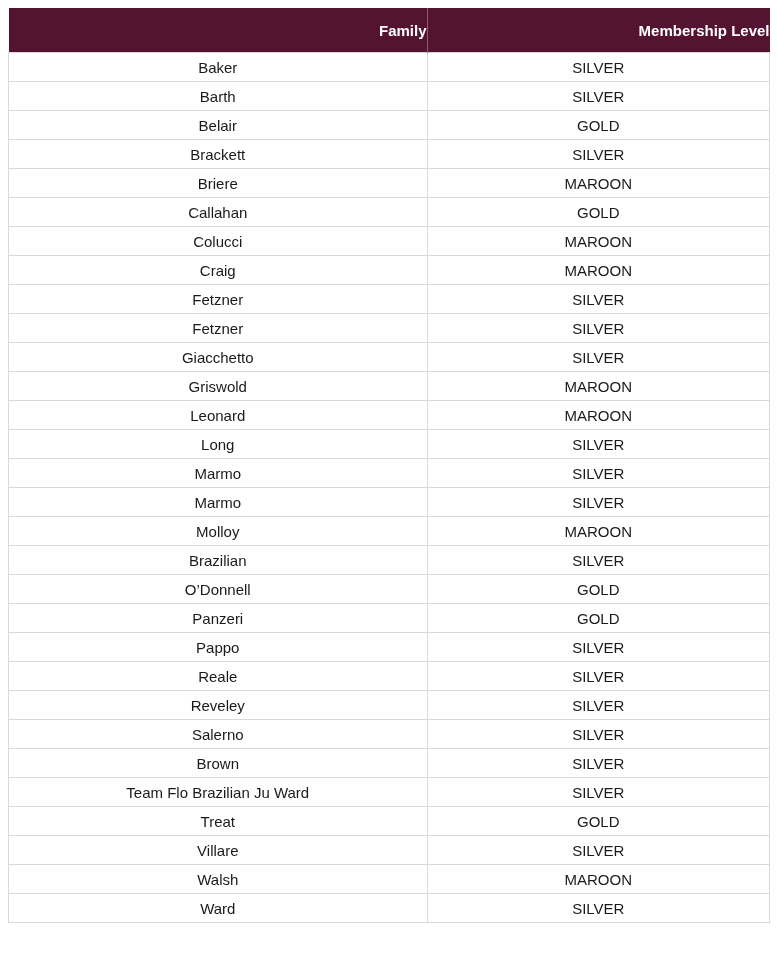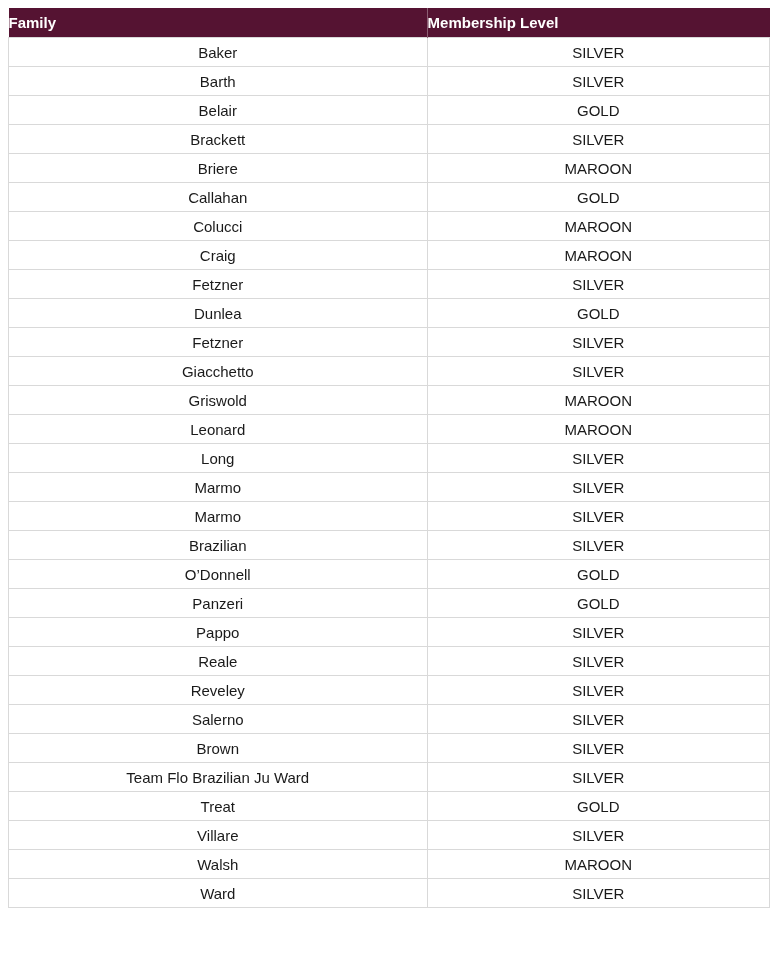--- a/index.html
+++ b/index.html
@@ -26,22 +26,22 @@
     border-collapse: collapse;
     table-layout: fixed;
   }
   col.family-col  { width: 55%; }
   col.level-col   { width: 45%; }
   table.membership th {
     background: var(--header-bg);
     color: var(--header-text);
     font-size: 15px;
     font-weight: bold;
-    height: 29px;
-    text-align: left;
+    height: 44px;
+    text-align: right;
     vertical-align: middle;
     padding: 0;
     border: none;
   }
   table.membership th + th {
     border-left: 1px solid var(--header-divider);
     margin-left: 27px;
   }
   table.membership td {
     border: 1px solid var(--border);
@@ -101,24 +101,20 @@
         </tr>
         <tr>
           <td>Craig</td>
           <td>MAROON</td>
         </tr>
         <tr>
           <td>Fetzner</td>
           <td>SILVER</td>
         </tr>
         <tr>
-          <td>Dunlea</td>
-          <td>GOLD</td>
-        </tr>
-        <tr>
           <td>Fetzner</td>
           <td>SILVER</td>
         </tr>
         <tr>
           <td>Giacchetto</td>
           <td>SILVER</td>
         </tr>
         <tr>
           <td>Griswold</td>
           <td>MAROON</td>
@@ -131,20 +127,24 @@
           <td>Long</td>
           <td>SILVER</td>
         </tr>
         <tr>
           <td>Marmo</td>
           <td>SILVER</td>
         </tr>
         <tr>
           <td>Marmo</td>
           <td>SILVER</td>
+        </tr>
+        <tr>
+          <td>Molloy</td>
+          <td>MAROON</td>
         </tr>
         <tr>
           <td>Brazilian</td>
           <td>SILVER</td>
         </tr>
         <tr>
           <td>O’Donnell</td>
           <td>GOLD</td>
         </tr>
         <tr>

